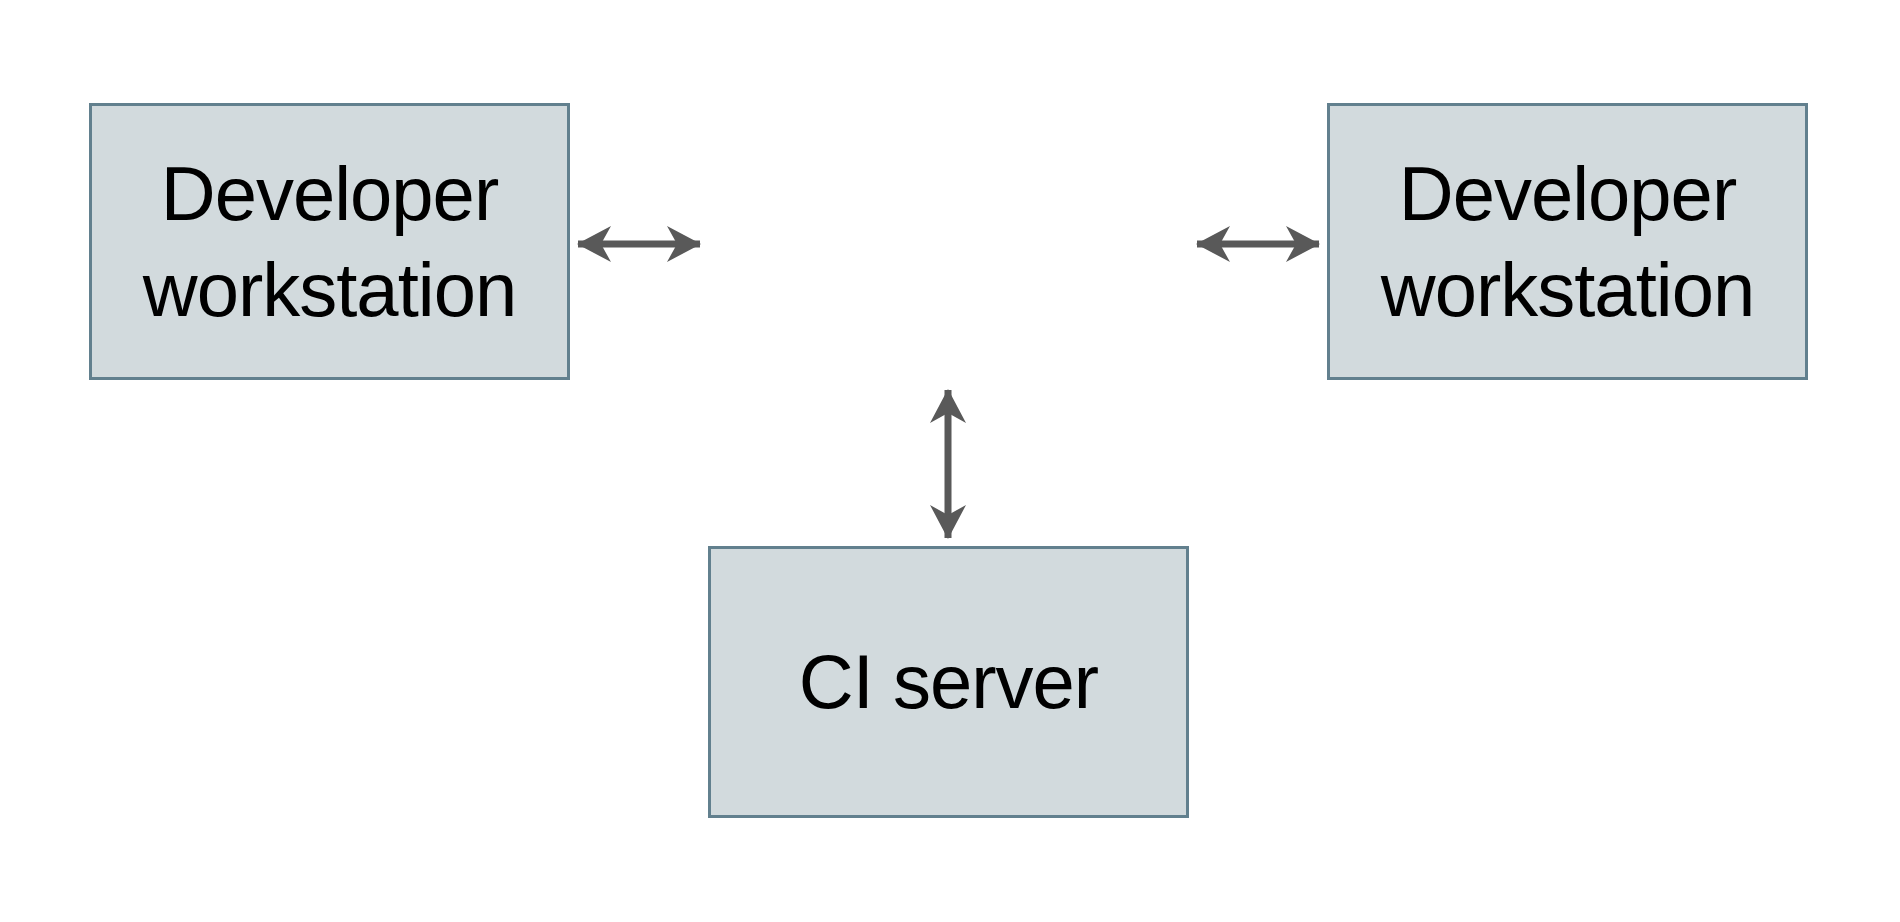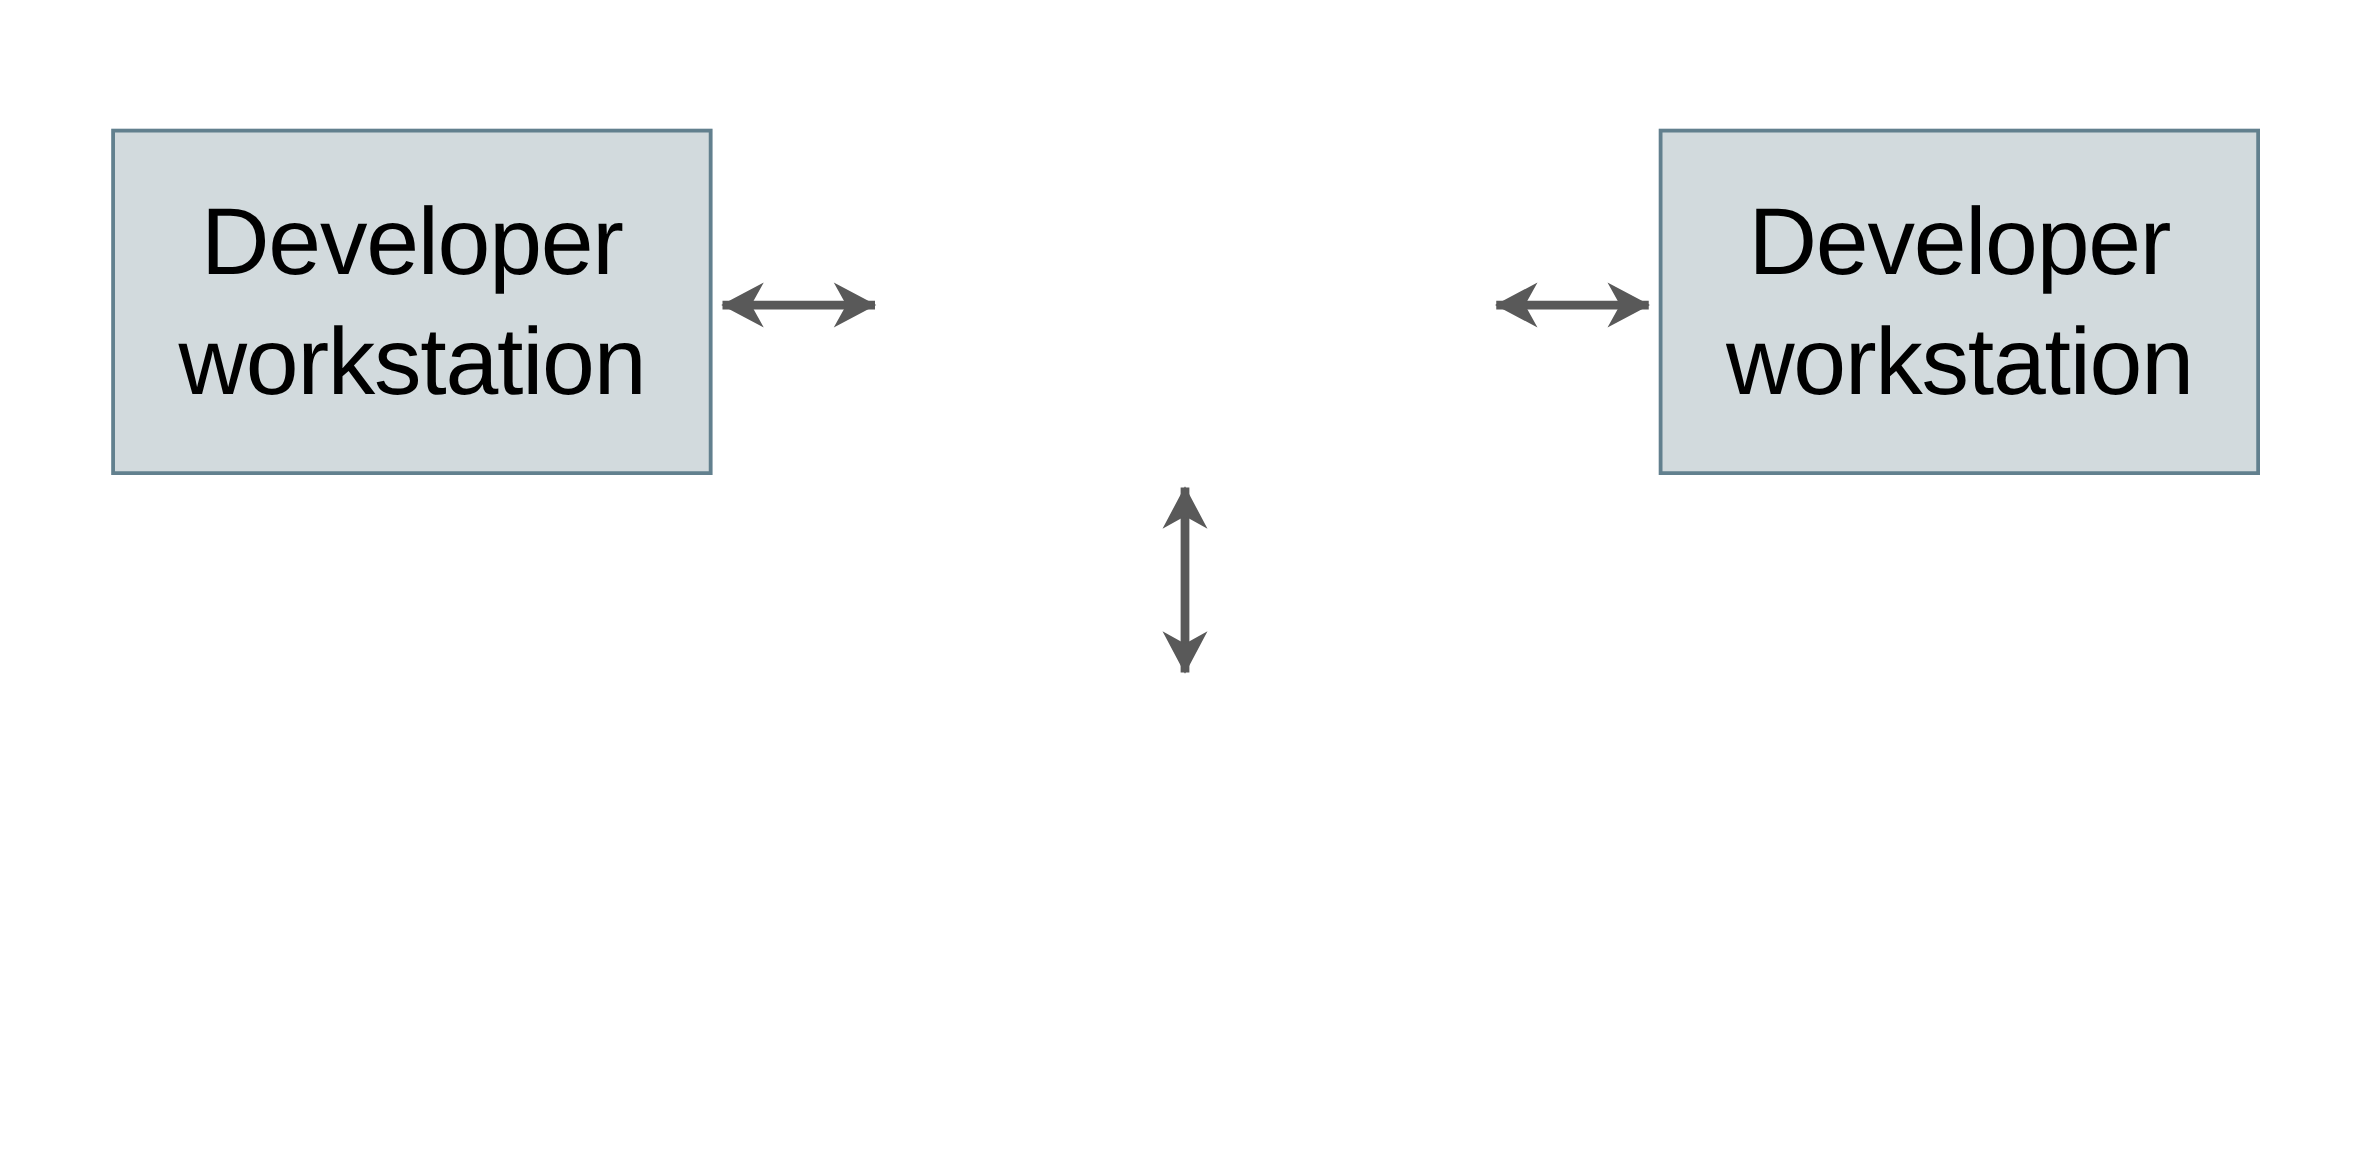--- a/index.html
+++ b/index.html
@@ -60,20 +60,23 @@
     <span class="label">Developer
 workstation</span>
   </div>
 
 
   <div class="node" id="node-dev-right">
     <span class="label">Developer
 workstation</span>
   </div>
 
+  <div class="node" id="node-ci">
+    <span class="label">CI server</span>
+  </div>
 
   <svg class="edges-overlay" viewBox="0 0 1900 922">
     <defs>
       <marker id="barb" markerUnits="userSpaceOnUse" viewBox="0 0 38 40" markerWidth="38" markerHeight="40" refX="35" refY="20" orient="auto-start-reverse">
         <path class="arrowhead-fill" d="M2,2 L36,20 L2,38 L12,20 Z"></path>
       </marker>
     </defs>
     <line class="edge" x1="578" y1="244" x2="700" y2="244" marker-start="url(#barb)" marker-end="url(#barb)"></line>
     <line class="edge" x1="1197" y1="244" x2="1319" y2="244" marker-start="url(#barb)" marker-end="url(#barb)"></line>
     <line class="edge" x1="948" y1="390" x2="948" y2="538" marker-start="url(#barb)" marker-end="url(#barb)"></line>

